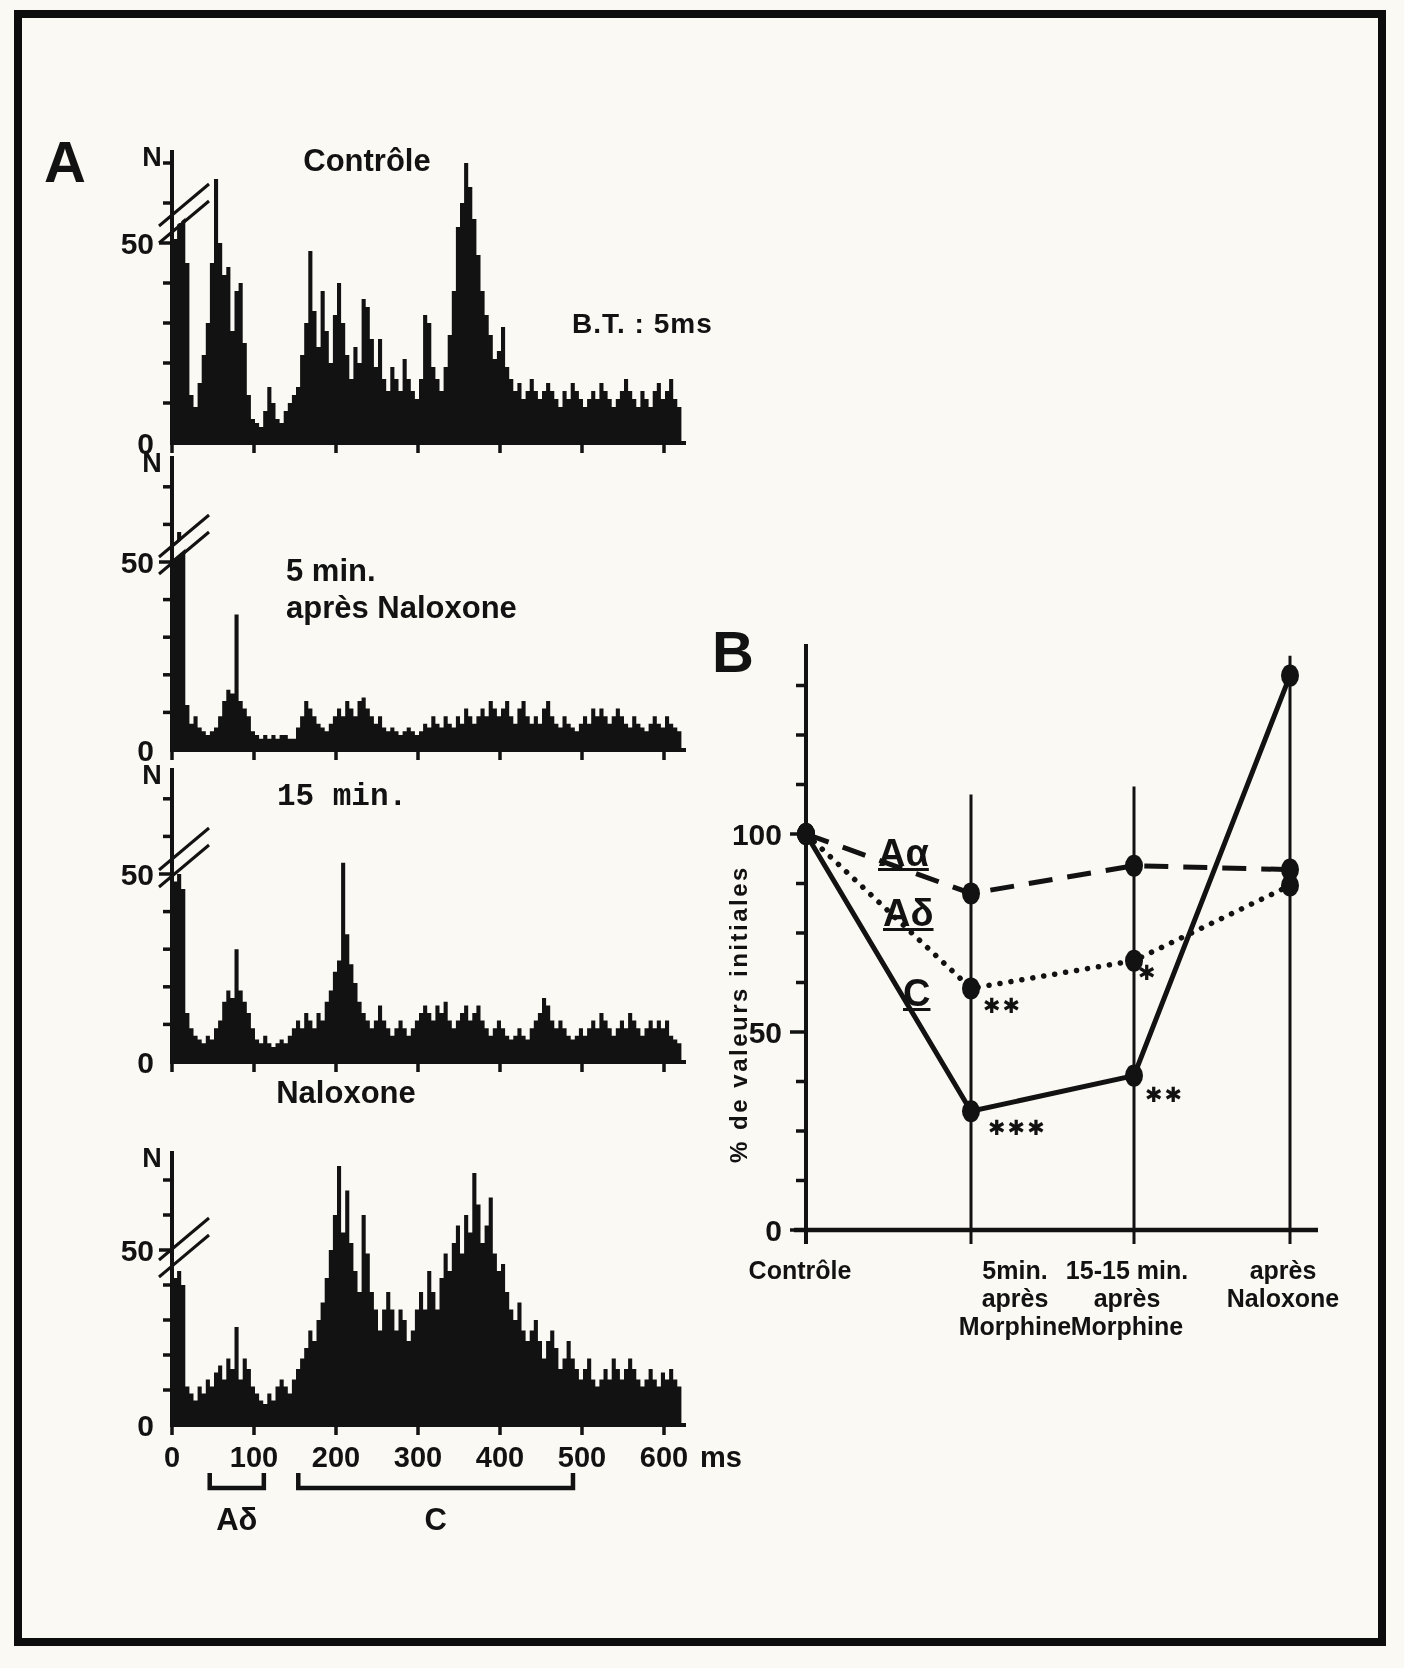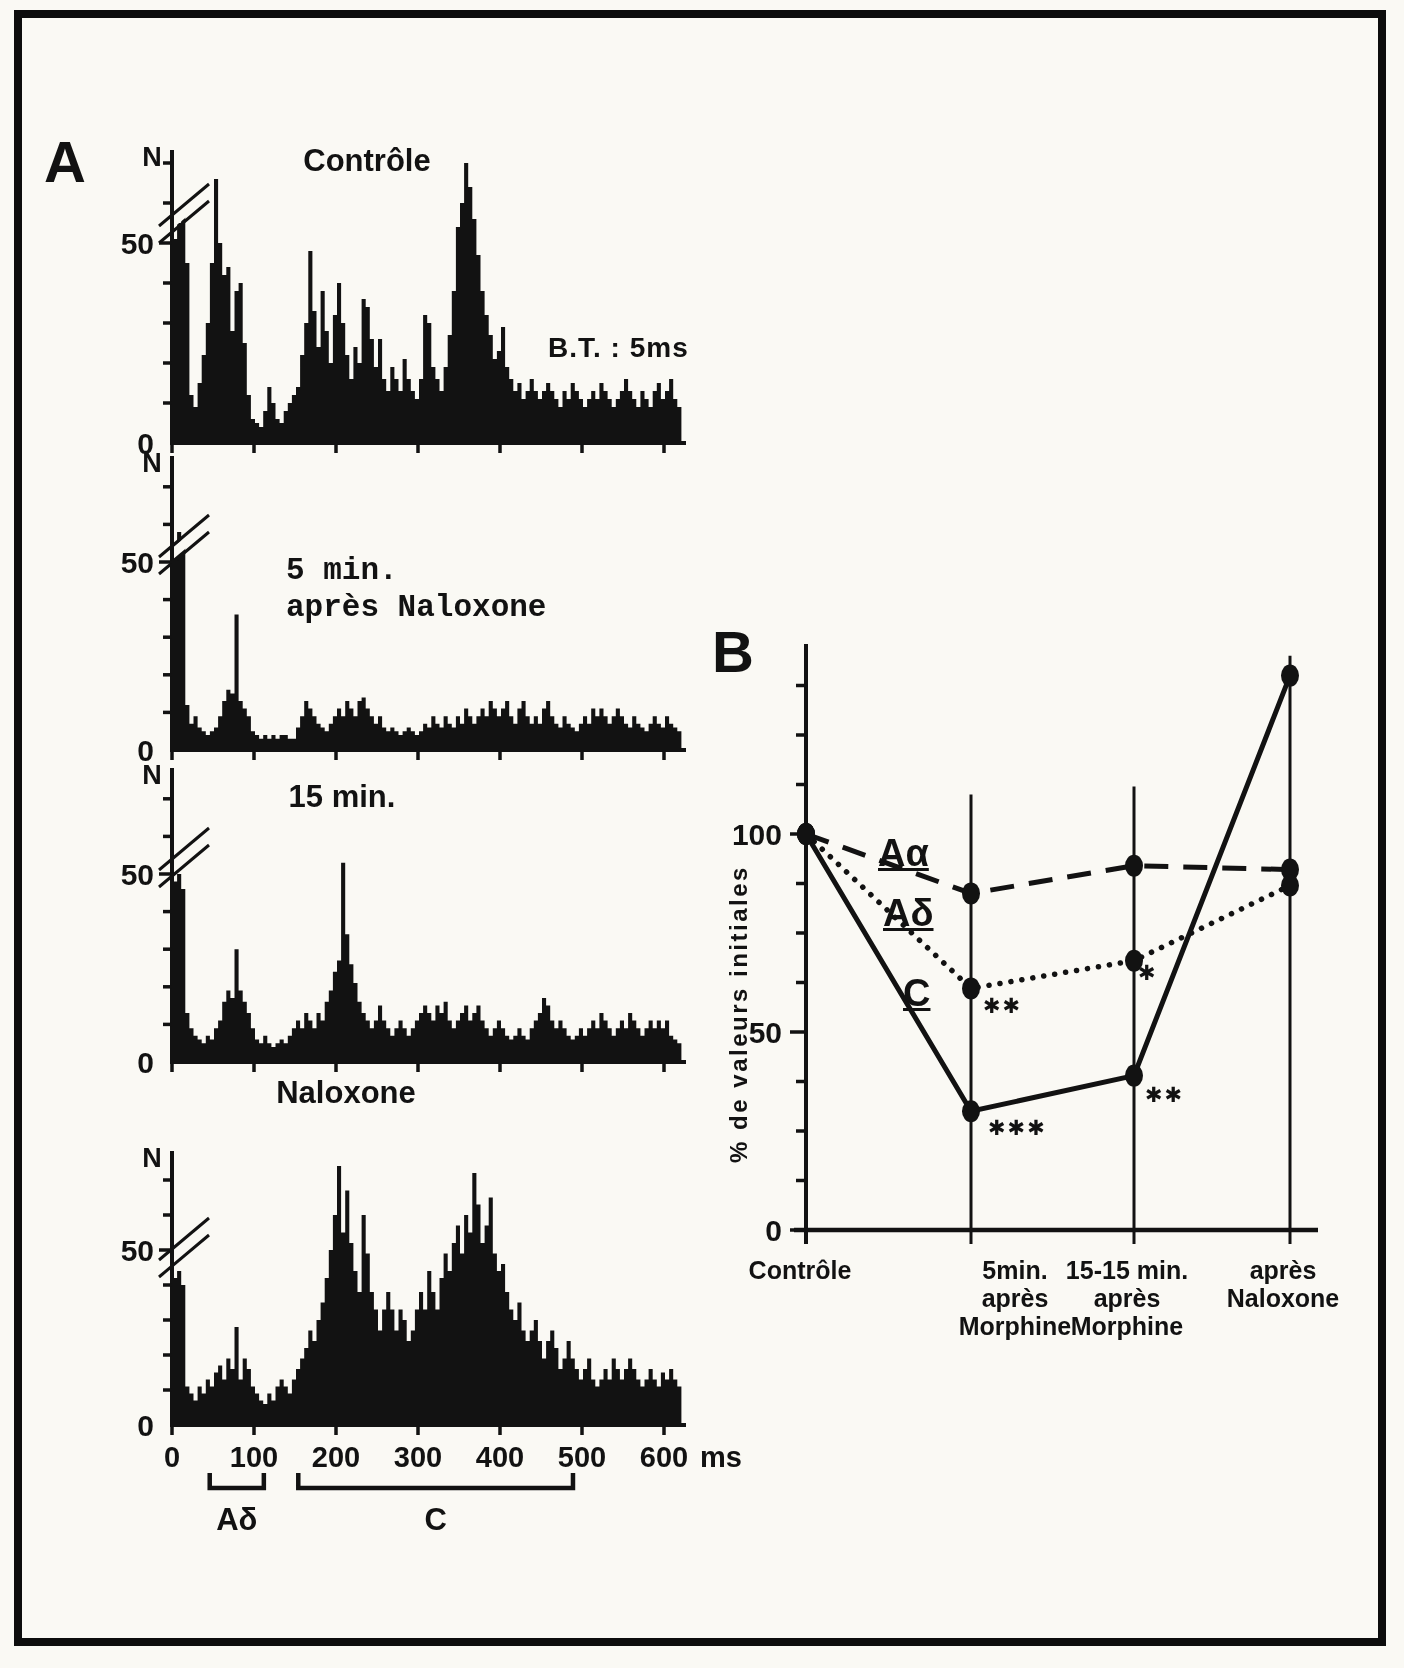--- a/index.html
+++ b/index.html
@@ -177,33 +177,33 @@
         <ellipse cx="806" cy="834.0" rx="9" ry="11" fill="#121212"></ellipse>
         <ellipse cx="971" cy="1111.2" rx="9" ry="11" fill="#121212"></ellipse>
         <ellipse cx="1134" cy="1075.6" rx="9" ry="11" fill="#121212"></ellipse>
         <ellipse cx="1290" cy="675.6" rx="9" ry="11" fill="#121212"></ellipse>
       </g>
     </svg>
 
   <div class="lbl panel-letter" style="left:44px;top:128px;">A</div>
   <div class="lbl panel-letter" style="left:712px;top:618px;">B</div>
 
-  <div class="lbl note" style="left:548px;top:308px;margin-top:24px;">B.T. : 5ms</div>
+  <div class="lbl note" style="left:572px;top:308px;">B.T. : 5ms</div>
 
   <div id="ylabel-b">% de valeurs initiales</div>
 
   <div id="overlay">
       <div class="lbl hist-title" style="left: 207px; width: 320px; text-align: center; top: 142px;">
         <div>Contrôle</div>
       </div>
-      <div class="lbl hist-title" style="left: 286px; top: 552px; font-family: Liberation Mono, monospace;">
+      <div class="lbl hist-title" style="left: 286px; top: 552px;">
         <div>5 min.</div>
         <div>après Naloxone</div>
       </div>
-      <div class="lbl hist-title" style="left: 182px; width: 320px; text-align: center; top: 778px;">
+      <div class="lbl hist-title" style="left: 182px; width: 320px; text-align: center; top: 778px; font-family: Liberation Mono, monospace;">
         <div>15 min.</div>
       </div>
       <div class="lbl hist-title" style="left: 186px; width: 320px; text-align: center; top: 1074px;">
         <div>Naloxone</div>
       </div>
       <div class="lbl series-label" style="left: 878px; top: 832px;">Aα</div>
       <div class="lbl series-label" style="left: 883px; top: 892px;">Aδ</div>
       <div class="lbl series-label" style="left: 903px; top: 972px;">C</div>
       <div class="lbl stars" style="left: 983px; top: 994px;">✱✱</div>
       <div class="lbl stars" style="left: 988px; top: 1116px;">✱✱✱</div>

